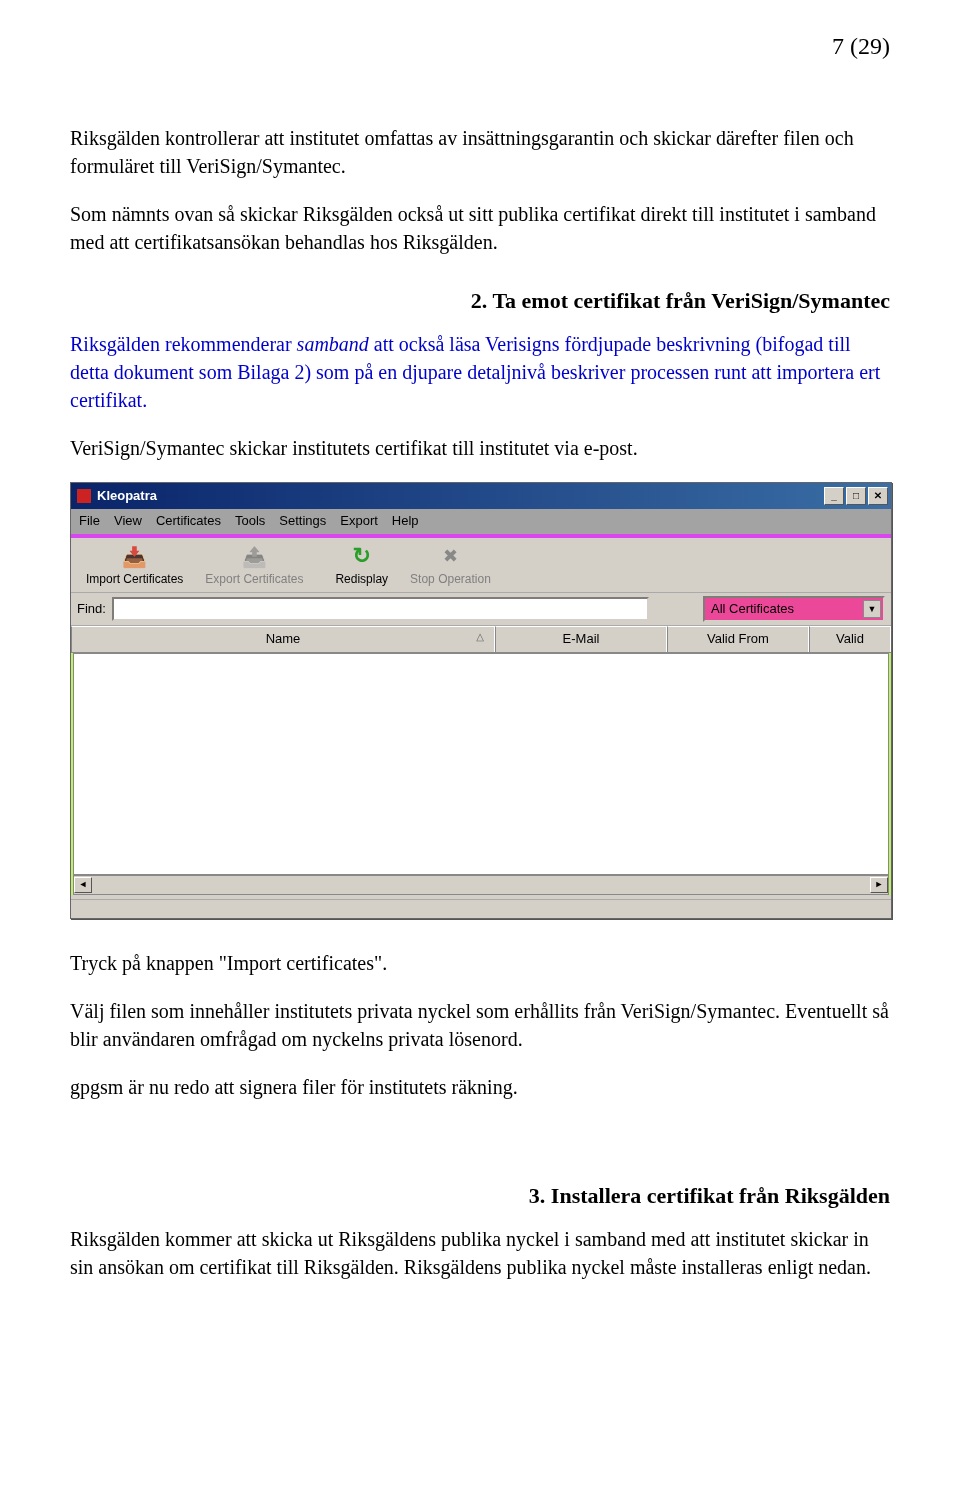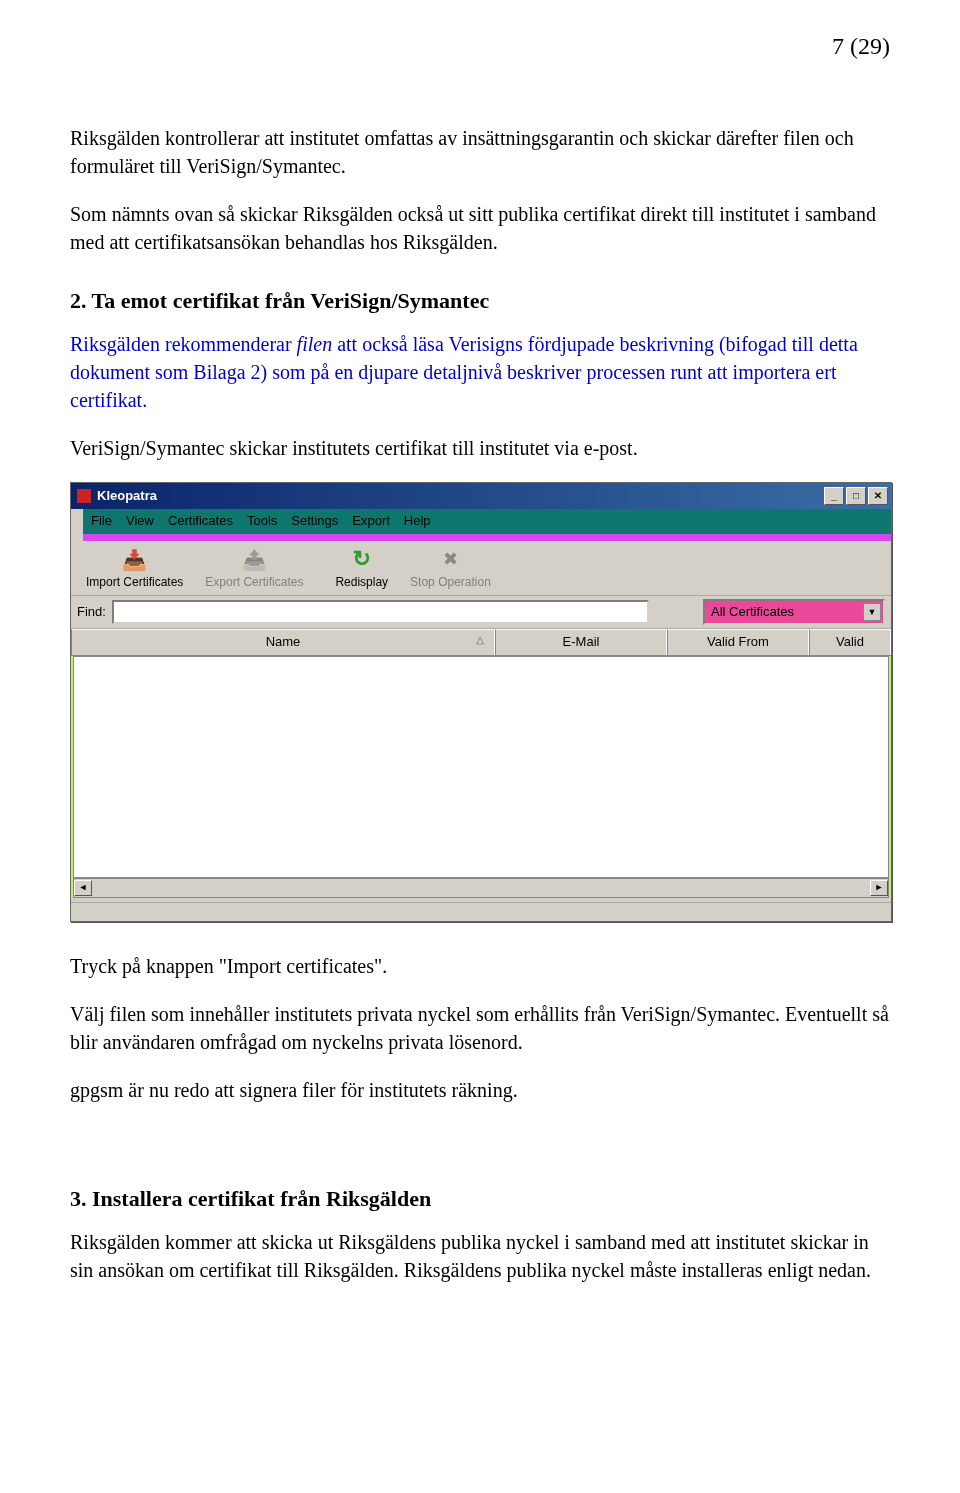--- a/index.html
+++ b/index.html
@@ -25,20 +25,21 @@
   .blue-note {
     color: #0000cc;
   }
   .blue-note .italic {
     font-style: italic;
   }
   .heading {
     font-weight: bold;
     font-size: 22px;
     margin: 30px 0 14px 0;
+    text-align: right;
   }
   .section-break { height: 30px; }
 
   
   .kleo-window {
     margin: 10px 0 30px 0;
     border: 1px solid #666;
     background: #d4d0c8;
     font-family: Tahoma, Arial, sans-serif;
     font-size: 13px;
@@ -68,24 +69,23 @@
     margin-left: 2px;
     display: flex; align-items: center; justify-content: center;
     font-family: Arial, sans-serif;
     font-size: 10px; font-weight: bold; color: #000;
     cursor: default;
   }
   .kleo-menubar {
     display: flex;
     gap: 14px;
     padding: 3px 8px;
-    background: #0f766e;
-    border-bottom: 7px solid #d946ef;
+    background: #a3a3a3;
+    border-bottom: 4px solid #d946ef;
     color: #000;
-    margin-left: 12px;
   }
   .kleo-menubar span { cursor: default; }
   .kleo-toolbar {
     display: flex;
     align-items: flex-start;
     padding: 4px 4px 2px 4px;
     background: #d4d0c8;
     border-bottom: 1px solid #aaa;
     gap: 0;
   }
@@ -207,21 +207,21 @@
 
 <div class="page">
   <div class="pagenum">7 (29)</div>
 
   <p>Riksgälden kontrollerar att institutet omfattas av insättningsgarantin och skickar därefter filen och formuläret till VeriSign/Symantec.</p>
   <p>Som nämnts ovan så skickar Riksgälden också ut sitt publika certifikat direkt till institutet i samband med att certifikatsansökan behandlas hos Riksgälden.</p>
 
   <div class="heading">2. Ta emot certifikat från VeriSign/Symantec</div>
 
   <p class="blue-note">
-    <span>Riksgälden rekommenderar </span><span class="italic">filen</span><span> att också läsa Verisigns fördjupade beskrivning (bifogad till detta dokument som Bilaga 2) som på en djupare detaljnivå beskriver processen runt att importera ert certifikat.</span>
+    <span>Riksgälden rekommenderar </span><span class="italic">samband</span><span> att också läsa Verisigns fördjupade beskrivning (bifogad till detta dokument som Bilaga 2) som på en djupare detaljnivå beskriver processen runt att importera ert certifikat.</span>
   </p>
 
   <p>VeriSign/Symantec skickar institutets certifikat till institutet via e-post.</p>
 
   <div class="kleo-window">
     <div class="kleo-title">
       <span class="kleo-title-icon"></span>
       <span>Kleopatra</span>
       <span class="spacer"></span>
       <span class="kleo-winbtn">_</span>

